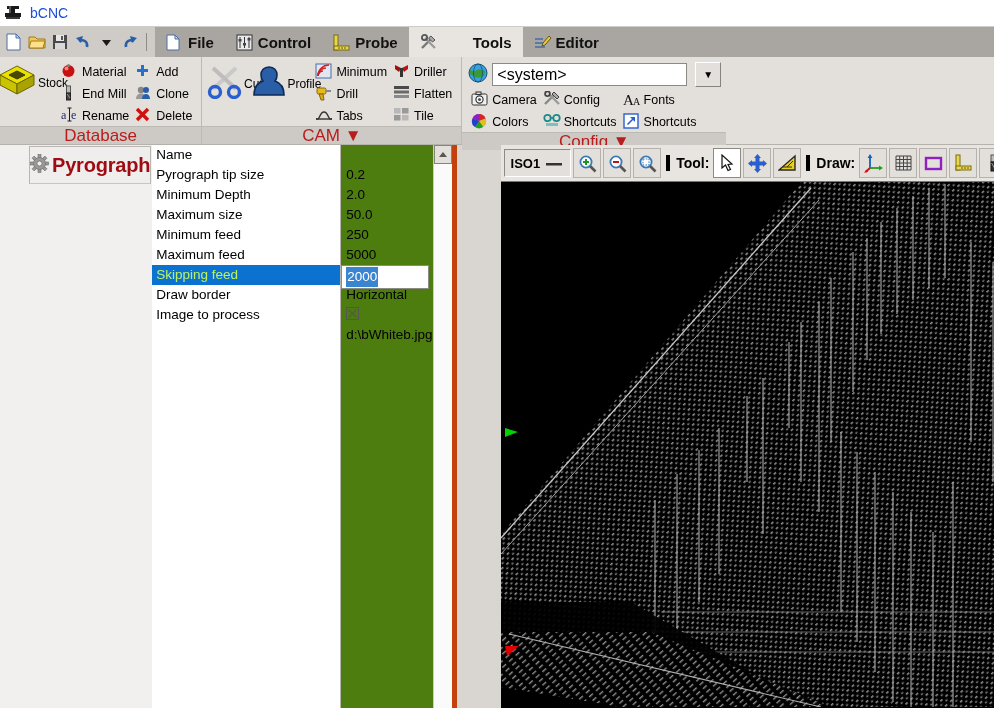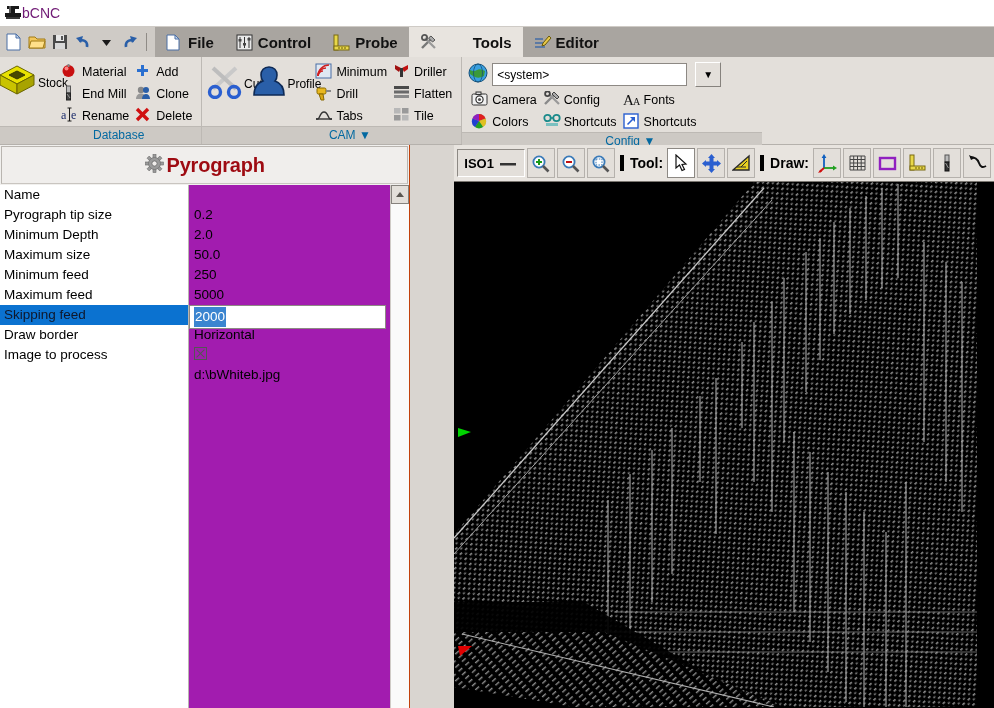--- a/index.html
+++ b/index.html
@@ -7,62 +7,62 @@
     width:994px;height:708px;overflow:hidden;
     background:#d9d5d0;
     font-family:"Liberation Sans", sans-serif;
     font-size:13px;color:#000;
     -webkit-font-smoothing:none;
   }
   .app{position:relative;width:994px;height:708px;}
 
   
   .titlebar{height:26px;background:#ffffff;display:flex;align-items:center;padding-left:4px;}
-  .titlebar .tb-label{font-size:14px;color:#701a75;}
+  .titlebar .tb-label{font-size:14px;color:#1d4ed8;margin-left:8px;}
   .vise-icon{width:18px;height:18px;position:relative;}
 
   
   .tabrow{height:30px;background:#a9a5a0;display:flex;align-items:stretch;border-top:1px solid #cfcbc6;}
   .qa{display:flex;align-items:center;gap:3px;padding:0 4px;background:#cfcbc6;}
   .qa .qbtn{width:20px;height:22px;display:flex;align-items:center;justify-content:center;cursor:default;}
   .qsep{width:1px;height:18px;background:#8f8b86;margin:0 4px;}
   .tabs{display:flex;align-items:stretch;justify-content:center;}
   .tab{display:flex;align-items:center;gap:5px;padding:0 11px;font-weight:bold;font-size:15px;color:#111;cursor:default;}
   .tab.active{background:#e8e4df;gap:36px;}
   .tabicon{width:17px;height:17px;display:block;}
 
   
   .ribbon{height:87px;background:#e3dfda;display:flex;align-items:stretch;border-bottom:1px solid #b5b1ac;}
   .rgroup{display:flex;flex-direction:column;justify-content:space-between;border-right:1px solid #bdb9b4;}
   .rgroup-body{display:flex;align-items:flex-start;padding:4px 6px 0 6px;flex:1;}
-  .rgroup-label{height:17px;line-height:17px;text-align:center;font-size:12px;color:#0369a1;background:#cdc9c4;border-top:1px solid #bdb9b4;padding-left:36px;}
+  .rgroup-label{height:17px;line-height:17px;text-align:center;font-size:17px;color:#b91c1c;background:#cdc9c4;border-top:1px solid #bdb9b4;}
   .bigbtn{display:flex;flex-direction:row;align-items:center;justify-content:center;width:52px;padding-top:2px;cursor:default;}
   .bigbtn .lbl{font-size:12px;margin-top:2px;}
   .col{display:flex;flex-direction:column;gap:1px;}
   .smallbtn{display:flex;align-items:center;gap:4px;height:21px;padding:0 3px;font-size:12.5px;white-space:nowrap;cursor:default;}
   .smallbtn .ic{width:17px;height:17px;flex:0 0 17px;display:block;}
 
   
   .cfgtop{display:flex;align-items:center;gap:4px;margin-bottom:2px;}
-  .combo{display:flex;align-items:center;height:21px;width:185px;background:#fff;border:1px solid #8d8984;padding:0 4px;font-size:12px;}
+  .combo{display:flex;align-items:center;height:21px;width:185px;background:#fff;border:1px solid #8d8984;padding:0 4px;font-size:16px;}
   .combobtn{width:24px;height:23px;background:#e3dfda;border:1px solid #86827d;border-top-color:#fff;border-left-color:#fff;
             display:flex;align-items:center;justify-content:center;font-size:10px;cursor:default;}
 
   
   .main{display:flex;height:calc(708px - 26px - 30px - 88px);}
-  .leftpane{width:472px;display:flex;flex-direction:column;background:#f1f0ee;border-right:1px solid #c2410c;}
+  .leftpane{width:472px;display:flex;flex-direction:row;background:#f1f0ee;border-right:5px solid #c2410c;padding-left:28px;}
   .pyro-header{height:36px;background:#f0eeec;border:1px solid #b9b5b0;border-bottom:1px solid #c9c5c0;
                display:flex;align-items:center;justify-content:center;gap:3px;margin:1px;}
   .pyro-title{color:#9e0b12;font-weight:bold;font-size:20px;letter-spacing:-.2px;}
 
   .proplist{flex:1;display:flex;position:relative;background:#fff;overflow:hidden;}
   .propcol-names{width:188px;flex:0 0 188px;border-right:1px solid #b9b5b0;background:#fff;}
-  .propcol-vals{flex:1;background:#a21caf;position:relative;}
+  .propcol-vals{flex:1;background:#4d7c0f;position:relative;}
   .prow{height:20px;line-height:20px;font-size:13.5px;padding-left:4px;white-space:nowrap;overflow:hidden;}
-  .prow.sel{background:#0b72d0;color:#0f172a;}
+  .prow.sel{background:#0b72d0;color:#bef264;}
   .vrow{height:20px;line-height:20px;font-size:13.5px;padding-left:5px;white-space:nowrap;}
   .editbox{position:absolute;left:0;right:4px;top:100px;height:22px;border:1px solid #8d8984;background:#fff;}
   .editsel{display:inline-block;background:#3b85d0;color:#fff;font-size:13.5px;line-height:20px;padding:0 1px;margin:1px 0 0 4px;}
   .chk{display:inline-block;width:11px;height:11px;border:1px solid #555;position:relative;vertical-align:-1px;}
   .chk:before,.chk:after{content:"";position:absolute;left:0;top:5px;width:11px;height:1px;background:#555;}
   .chk:before{transform:rotate(45deg);}
   .chk:after{transform:rotate(-45deg);}
 
   .vscroll{width:18px;flex:0 0 18px;background:#fafafa;border-left:1px solid #cfcbc6;display:flex;flex-direction:column;}
   .vscroll .arrowbtn{height:17px;background:#e3dfda;border:1px solid #86827d;display:flex;align-items:center;justify-content:center;}

